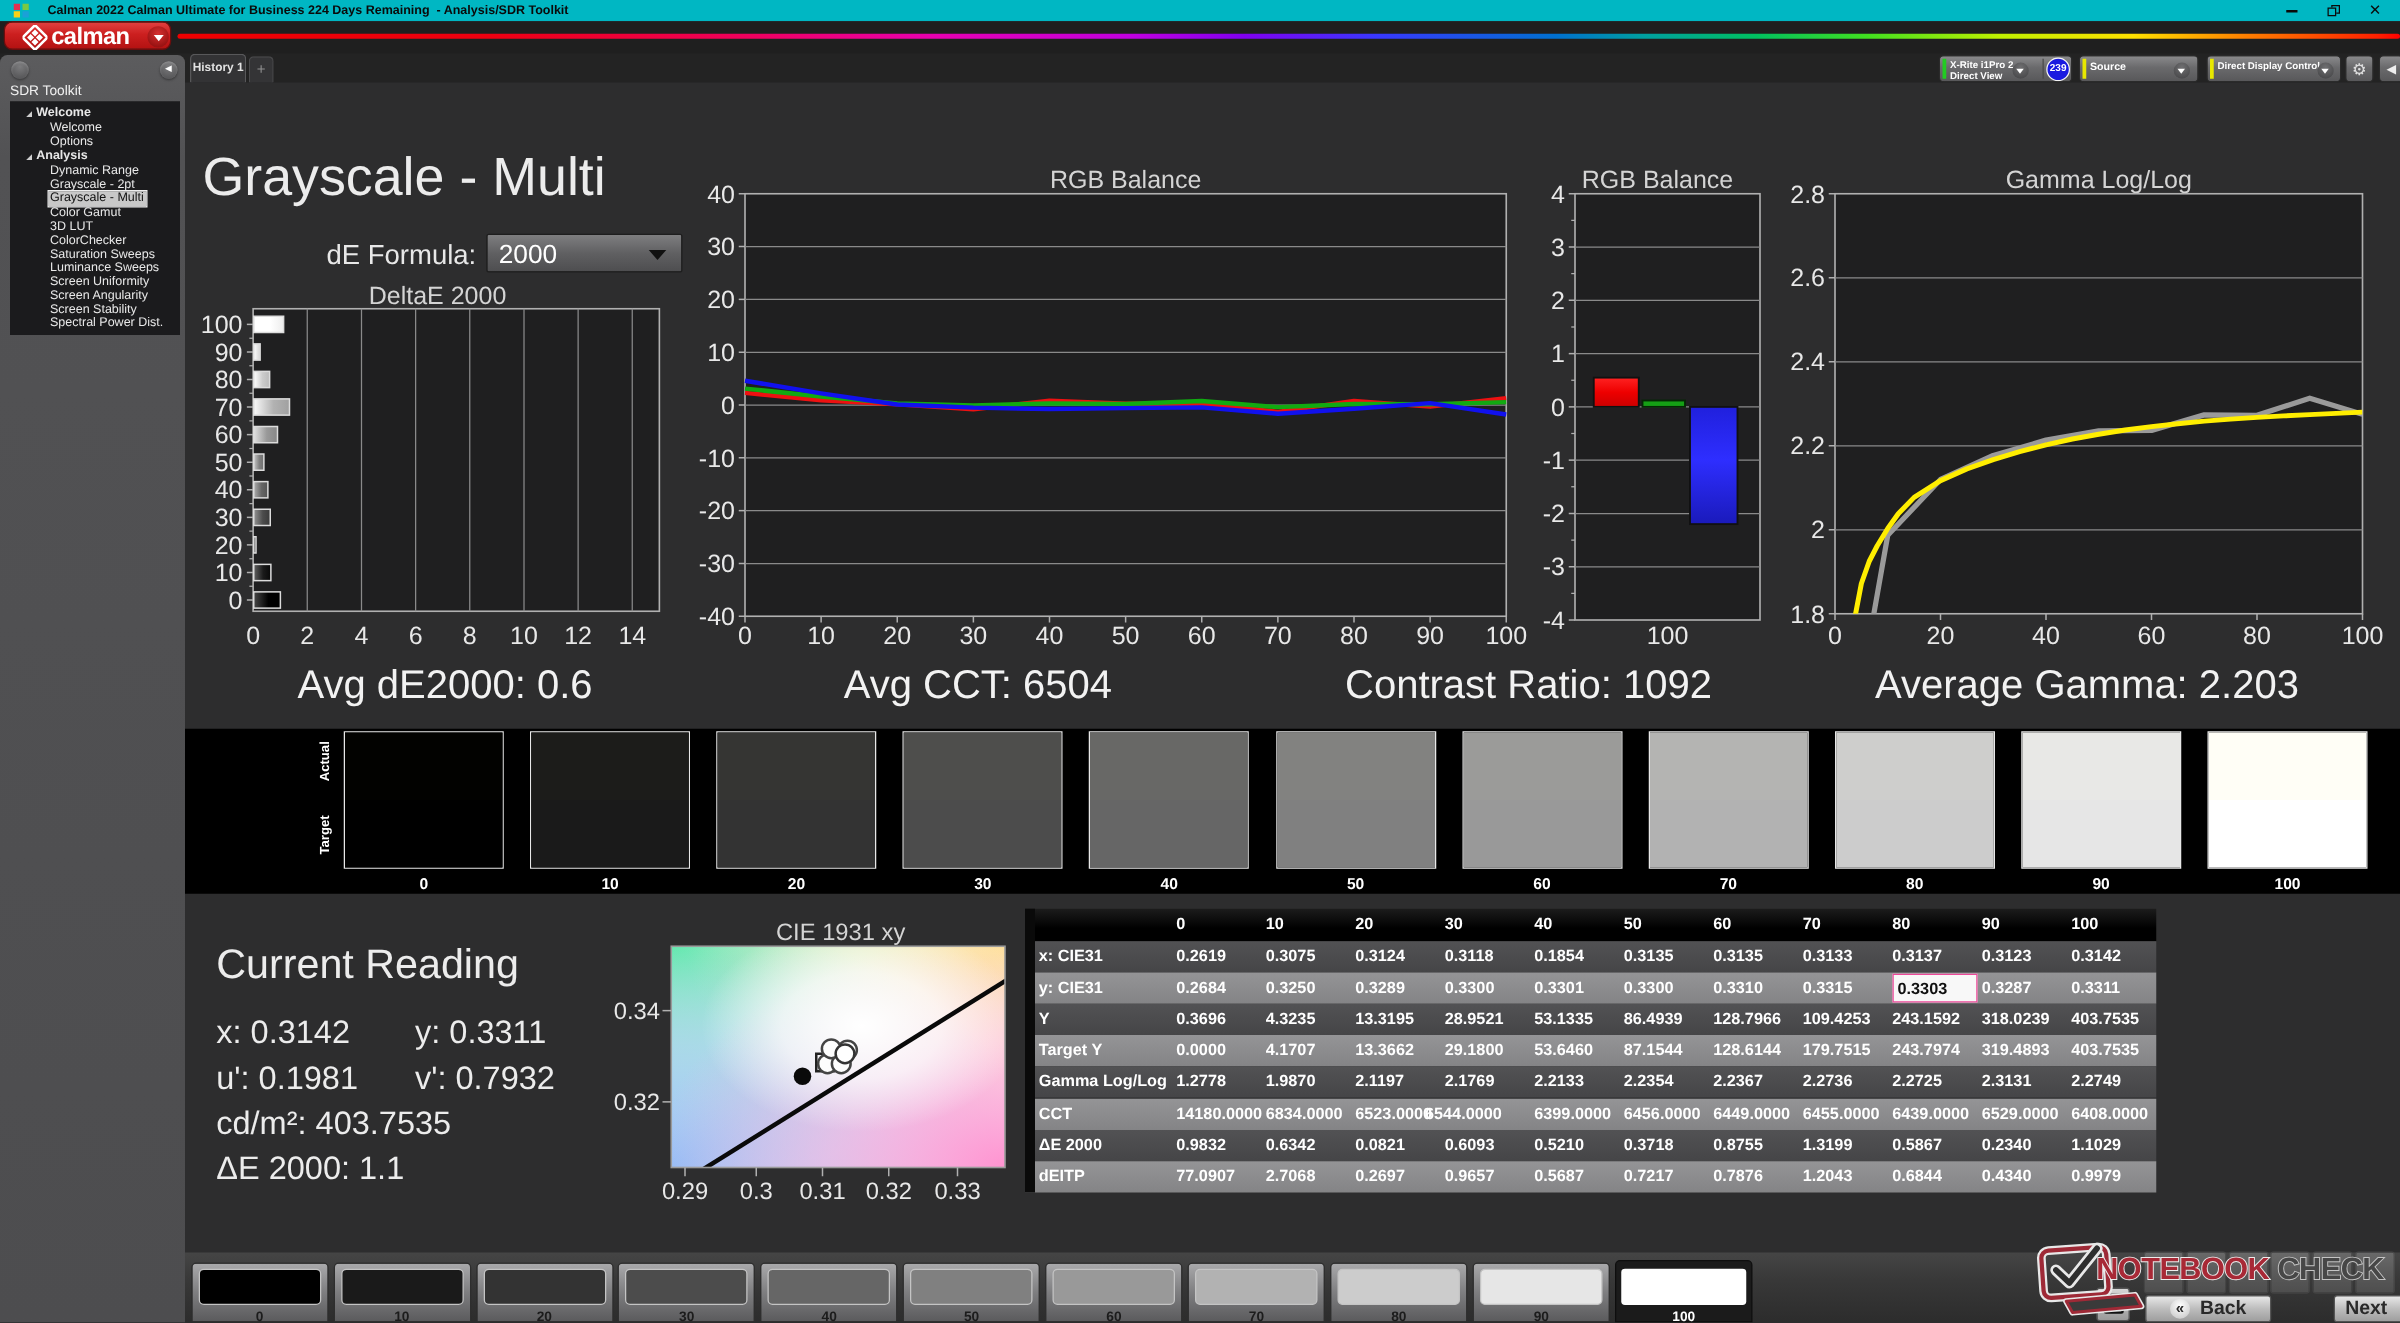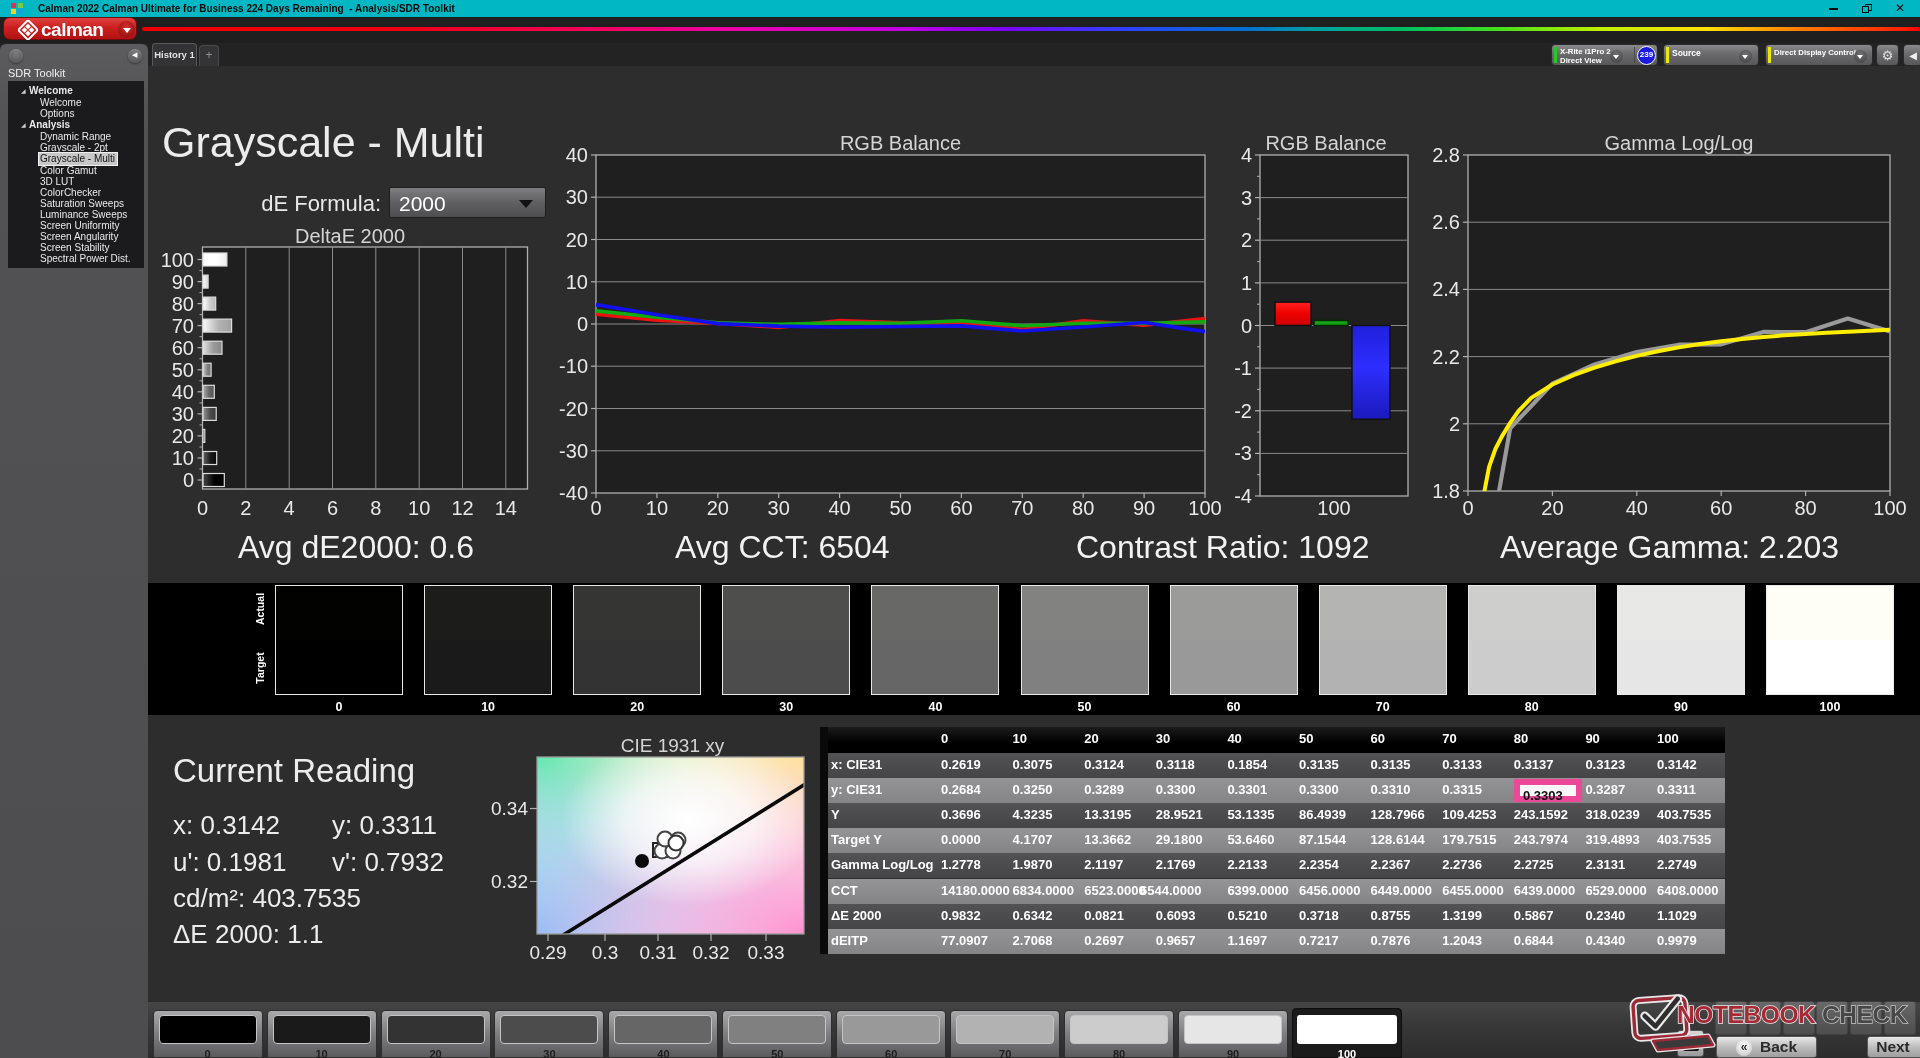--- a/index.html
+++ b/index.html
@@ -84,21 +84,21 @@
   #curread .r { position:absolute; font-size:26px; white-space:nowrap; }
 
   
   #tbl { left:820px; top:727px; width:905px; height:227px; font-size:13px; font-weight:700; color:#fff; }
   .trow { position:absolute; left:0; width:905px; height:25.1px; }
   .trow.hd { background:linear-gradient(180deg,#1c1c1c,#000 60%,#000); height:26px; }
   .trow.dk { background:linear-gradient(180deg,#525254,#454547); }
   .trow.lt { background:linear-gradient(180deg,#949496,#848486); }
   .tc { position:absolute; top:4px; }
   .tlbl { position:absolute; left:11px; top:4px; }
-  #hlcell { position:absolute; background:#f8f8f8; color:#111; border:6px solid #ec4899; }
+  #hlcell { position:absolute; background:#f8f8f8; color:#111; border:1px solid #ec4899; }
 
   
   #strip2 { left:148px; top:1002px; width:1772px; height:56px;
     background:linear-gradient(180deg,#454545 0%,#383838 40%,#2c2c2c 100%); }
   .bbtn { position:absolute; top:8px; width:110px; height:48px; border-radius:4px 4px 0 0;
     background:linear-gradient(180deg,#a9a9ab 0%,#7e7e80 50%,#5b5b5d 100%); border:1px solid #2e2e2e; }
   .bbtn .swz { position:absolute; left:5px; top:4px; right:5px; height:29px; border:1px solid #c4c4c4; border-radius:4px; }
   .bbtn .bl { position:absolute; left:0; right:0; top:37px; text-align:center; font-size:11px; font-weight:700; color:#1c1c1c; }
   #bb100 { background:#1b1b1b; border:1px solid #0e0e0e; top:6px; height:50px; }
   #bb100 .swz { border:none; background:#fff; left:4px; right:4px; top:6px; height:29px; border-radius:3px; }
@@ -703,21 +703,21 @@
 <div class="tc" style="left:693.8px">0.5867</div>
 <div class="tc" style="left:765.4px">0.2340</div>
 <div class="tc" style="left:837.0px">1.1029</div>
 </div>
 <div class="trow lt" style="top:201.7px">
 <div class="tlbl">dEITP</div>
 <div class="tc" style="left:121.0px">77.0907</div>
 <div class="tc" style="left:192.6px">2.7068</div>
 <div class="tc" style="left:264.2px">0.2697</div>
 <div class="tc" style="left:335.8px">0.9657</div>
-<div class="tc" style="left:407.4px">1.1697</div>
+<div class="tc" style="left:407.4px">0.5687</div>
 <div class="tc" style="left:479.0px">0.7217</div>
 <div class="tc" style="left:550.6px">0.7876</div>
 <div class="tc" style="left:622.2px">1.2043</div>
 <div class="tc" style="left:693.8px">0.6844</div>
 <div class="tc" style="left:765.4px">0.4340</div>
 <div class="tc" style="left:837.0px">0.9979</div>
 </div>
 <div id="hlcell" style="left:694px;top:52px;width:68px;height:23px">
         <div style="position:absolute;left:3px;top:3px">0.3303</div>
       </div>

